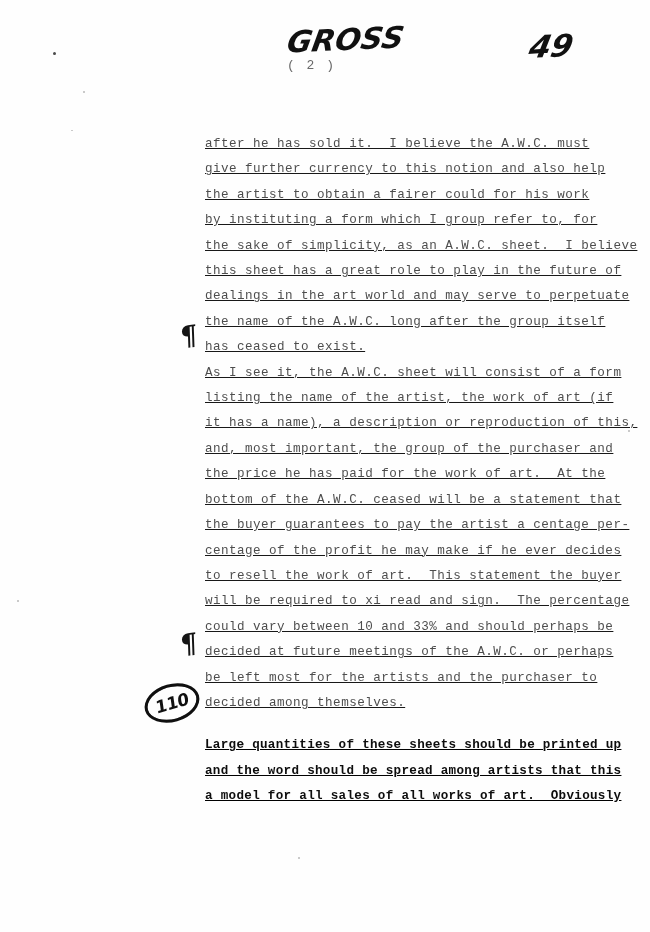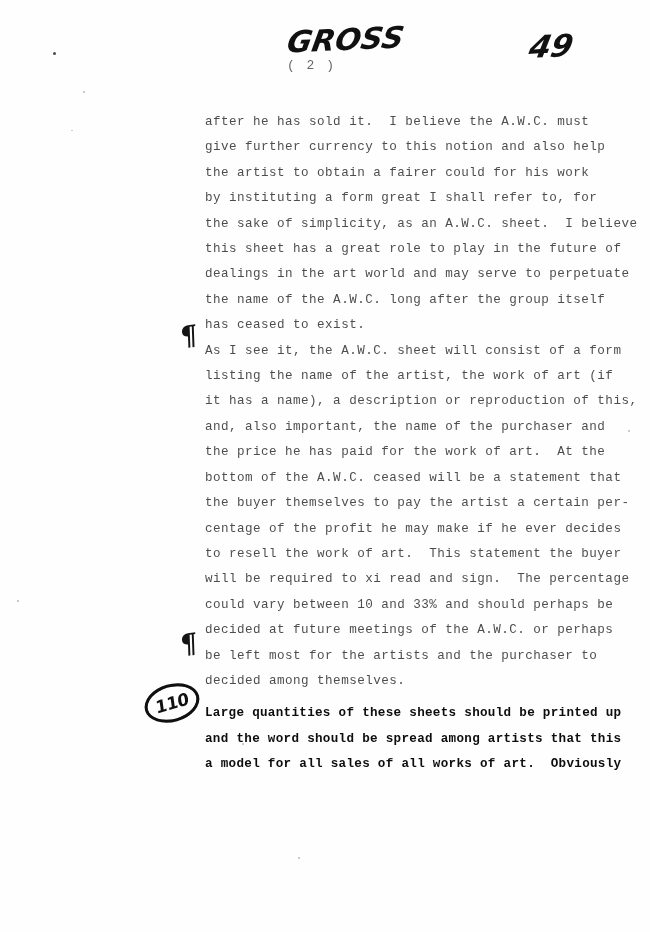--- a/index.html
+++ b/index.html
@@ -61,22 +61,23 @@
     font-family: "Liberation Mono", monospace;
     font-size: 13px;
     color: #6a6a6a;
     letter-spacing: 2px;
   }
 
   
   #body-text {
     position: absolute;
     left: 205px;
-    top: 110px;
+    top: 132px;
     width: 420px;
+    text-decoration: underline;
   }
 
   .para {
     position: relative;
     margin: 0 0 0 0;
   }
 
   .tline {
     font-size: 12.6px;
     line-height: 25.4px;
@@ -93,21 +94,21 @@
 
   
   .inked .tline {
     color: #0d0d0d;
     font-weight: bold;
     letter-spacing: 0.3px;
   }
 
   
   #para-2 { }
-  #para-3 { margin-top: 7px; }
+  #para-3 { margin-top: 17px; }
 
   
   .pilcrow {
     position: absolute;
     font-family: "DejaVu Serif", serif;
     font-size: 27px;
     font-weight: bold;
     color: #141414;
     transform: rotate(-8deg) skewX(-6deg);
     line-height: 1;
@@ -175,35 +176,35 @@
 
   <div class="hand" id="page-number">49</div>
 
   <div id="section-number">( 2 )</div>
 
   <div id="body-text">
       <div class="para faded" id="para-1">
         <div class="tline">after he has sold it.  I believe the A.W.C. must</div>
         <div class="tline">give further currency to this notion and also help</div>
         <div class="tline">the artist to obtain a fairer could for his work</div>
-        <div class="tline">by instituting a form great I shall refer to, for</div>
+        <div class="tline">by instituting a form which I group refer to, for</div>
         <div class="tline">the sake of simplicity, as an A.W.C. sheet.  I believe</div>
         <div class="tline">this sheet has a great role to play in the future of</div>
         <div class="tline">dealings in the art world and may serve to perpetuate</div>
         <div class="tline">the name of the A.W.C. long after the group itself</div>
         <div class="tline">has ceased to exist.</div>
       </div>
       <div class="para faded" id="para-2">
         <div class="tline">As I see it, the A.W.C. sheet will consist of a form</div>
         <div class="tline">listing the name of the artist, the work of art (if</div>
         <div class="tline">it has a name), a description or reproduction of this,</div>
-        <div class="tline">and, also important, the name of the purchaser and</div>
+        <div class="tline">and, most important, the group of the purchaser and</div>
         <div class="tline">the price he has paid for the work of art.  At the</div>
         <div class="tline">bottom of the A.W.C. ceased will be a statement that</div>
-        <div class="tline">the buyer themselves to pay the artist a certain per-</div>
+        <div class="tline">the buyer guarantees to pay the artist a centage per-</div>
         <div class="tline">centage of the profit he may make if he ever decides</div>
         <div class="tline">to resell the work of art.  This statement the buyer</div>
         <div class="tline">will be required to xi read and sign.  The percentage</div>
         <div class="tline">could vary between 10 and 33% and should perhaps be</div>
         <div class="tline">decided at future meetings of the A.W.C. or perhaps</div>
         <div class="tline">be left most for the artists and the purchaser to</div>
         <div class="tline">decided among themselves.</div>
       </div>
       <div class="para inked" id="para-3">
         <div class="tline">Large quantities of these sheets should be printed up</div>

